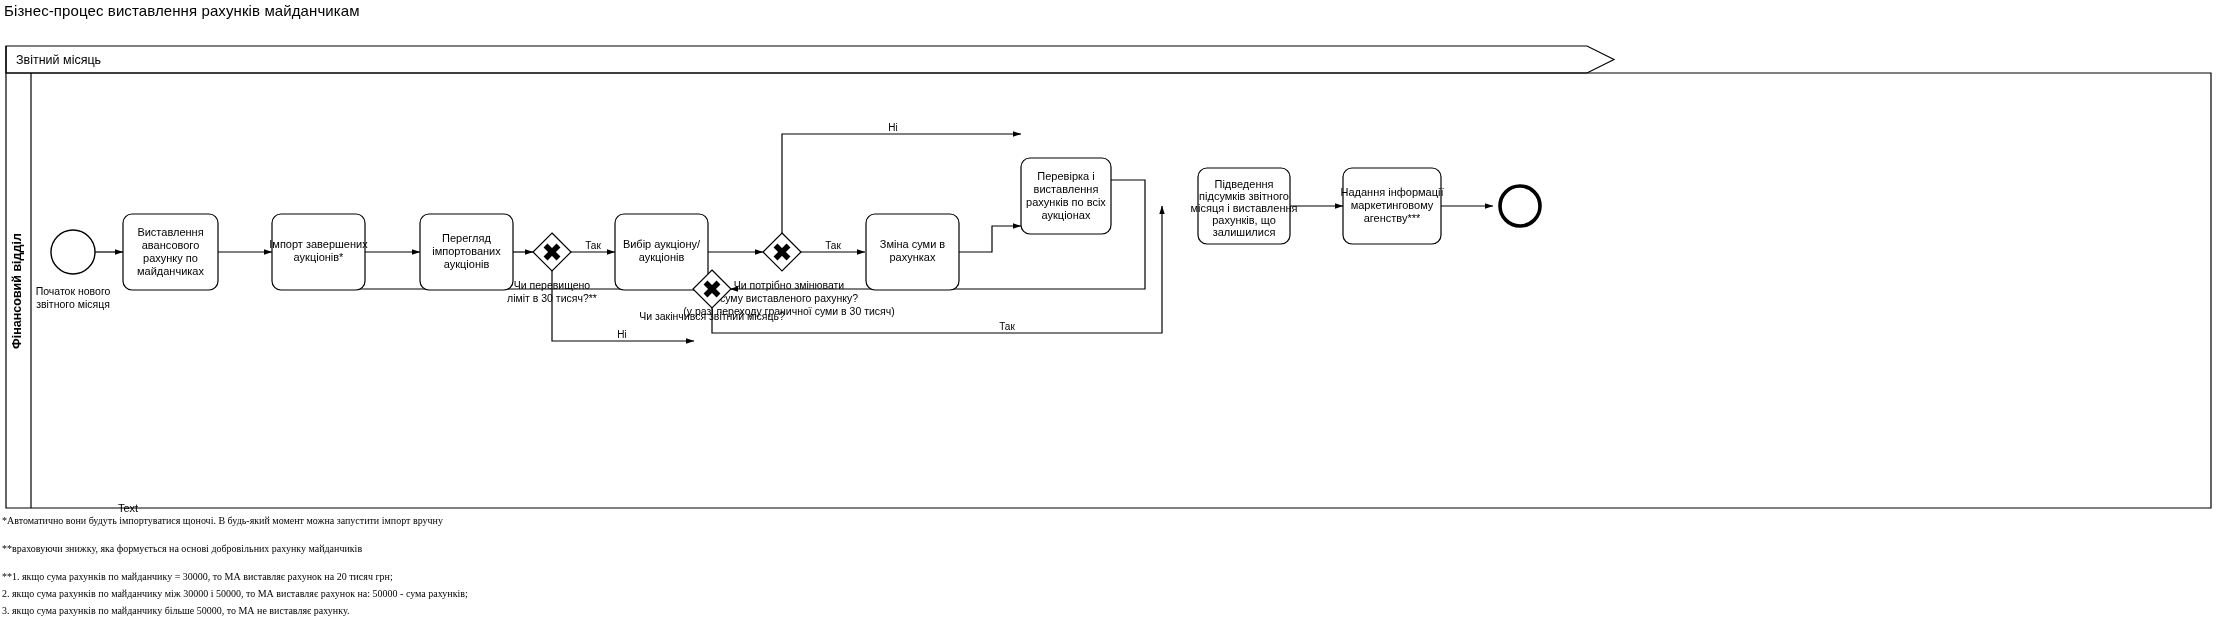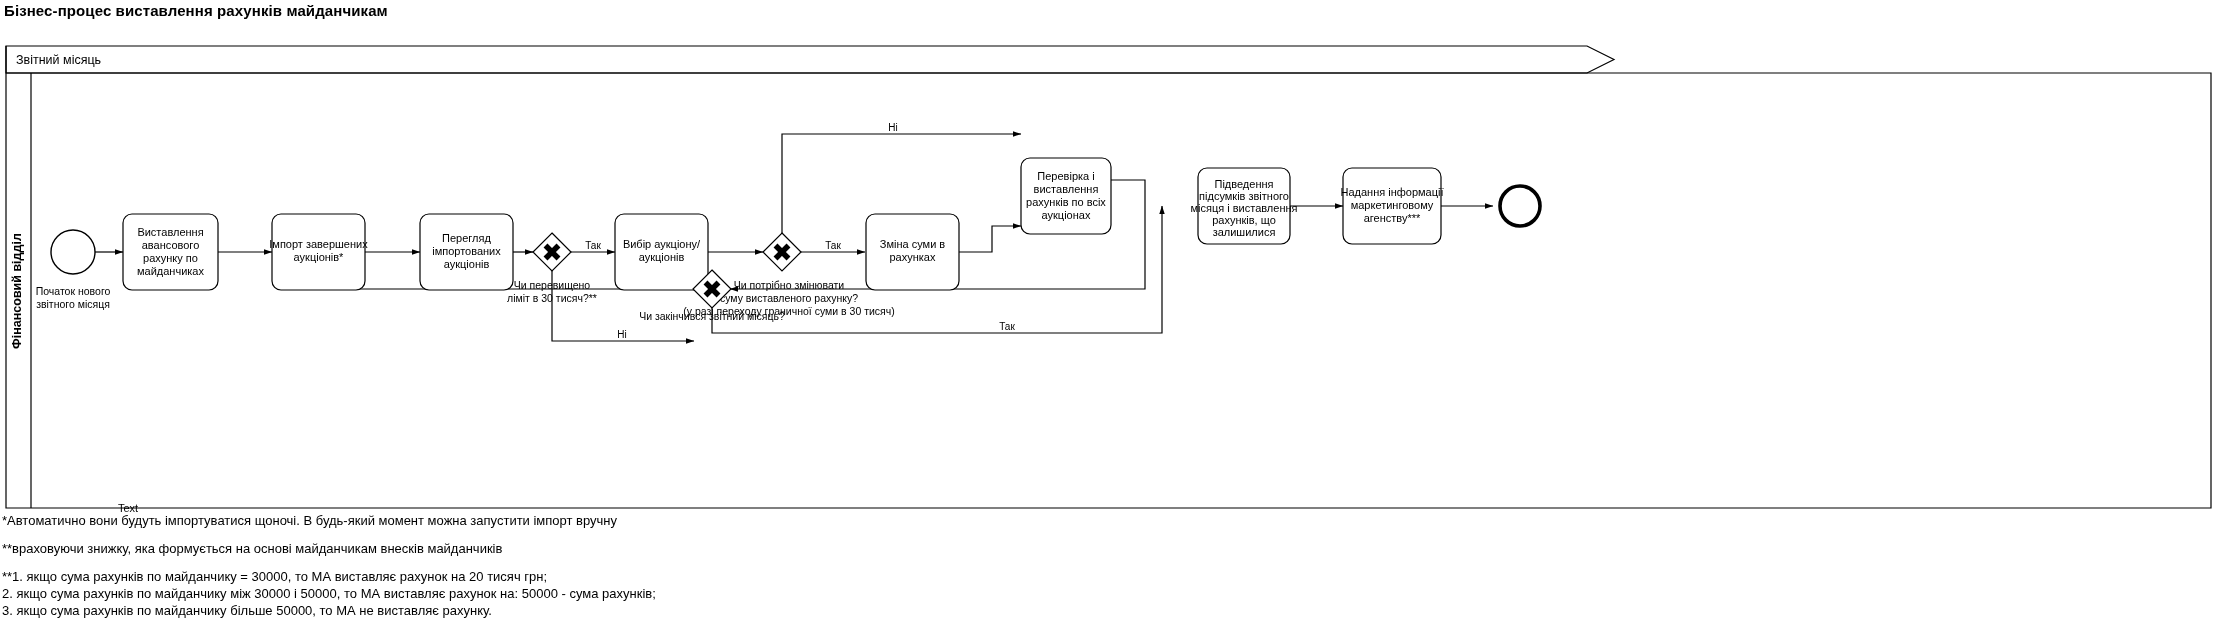--- a/index.html
+++ b/index.html
@@ -13,21 +13,21 @@
     font-family: "Liberation Sans", sans-serif;
     color: #000000;
     overflow: hidden;
     position: relative;
   }
   #page-title {
     position: absolute;
     left: 4px;
     top: 2px;
     font-size: 15px;
-    font-weight: bold;
+    font-weight: normal;
     letter-spacing: 0.1px;
   }
   #diagram-root {
     position: absolute;
     left: 0;
     top: 8px;
   }
   svg { display: block; }
 
   .pool-line     { fill: none; stroke: #000000; stroke-width: 1.2; }
@@ -74,24 +74,25 @@
     fill: #000000;
     text-anchor: middle;
   }
   #footnotes {
     position: absolute;
     left: 2px;
     top: 512px;
     width: 1400px;
   }
   .fn-block {
-    font-size: 13px;
+    font-size: 10px;
     line-height: 17px;
     margin-bottom: 11px;
     white-space: pre-line;
+    font-family: Liberation Serif, serif;
   }
 </style>
 </head>
 <body>
 
 <div id="page-title">Бізнес-процес виставлення рахунків майданчикам</div>
 
 <div id="diagram-root">
 <svg width="2221" height="520" viewBox="0 0 2221 520" xmlns="http://www.w3.org/2000/svg">
 
@@ -244,17 +245,17 @@
   </g>
   <text class="gw-label" x="712" y="312">Чи закінчився звітний місяць?</text>
 
   <text class="text-marker" x="128" y="504">Text</text>
 
 </svg>
 </div>
 
 <div id="footnotes">
   <div class="fn-block">*Автоматично вони будуть імпортуватися щоночі. В будь-який момент можна запустити імпорт вручну</div>
-  <div class="fn-block">**враховуючи знижку, яка формується на основі майданчикам внесків майданчиків</div>
+  <div class="fn-block">**враховуючи знижку, яка формується на основі добровільних рахунку майданчиків</div>
   <div class="fn-block">**1. якщо сума рахунків по майданчику = 30000, то МА виставляє рахунок на 20 тисяч грн;
 2. якщо сума рахунків по майданчику між 30000 і 50000, то МА виставляє рахунок на: 50000 - сума рахунків;
 3. якщо сума рахунків по майданчику більше 50000, то МА не виставляє рахунку.</div>
 </div>
 
 </body></html>

